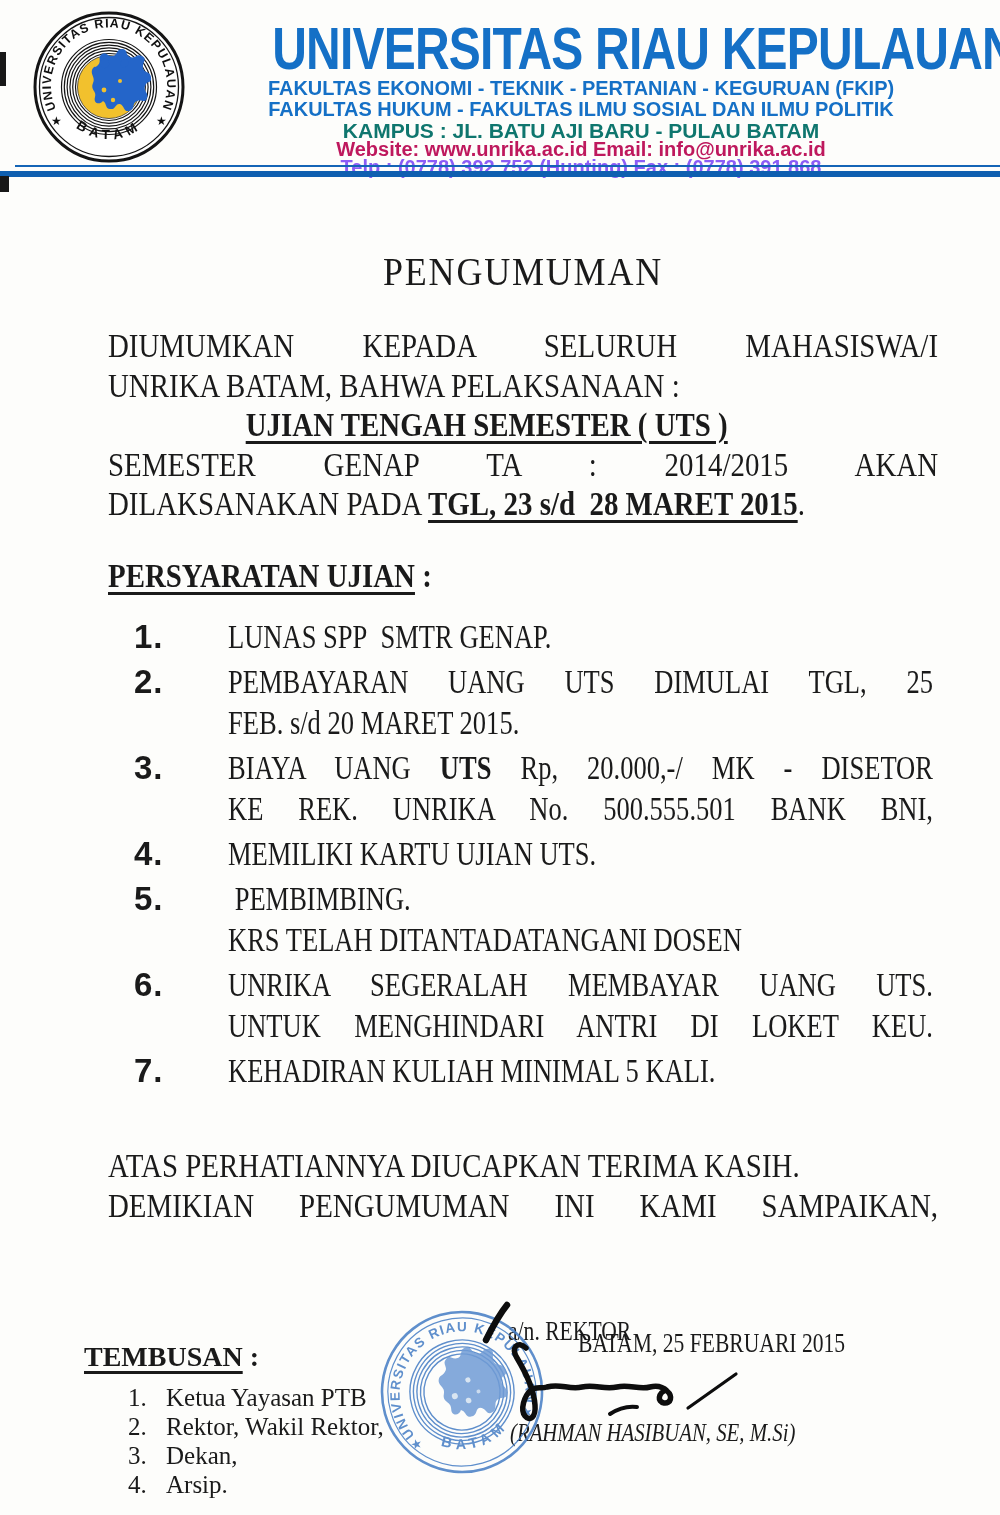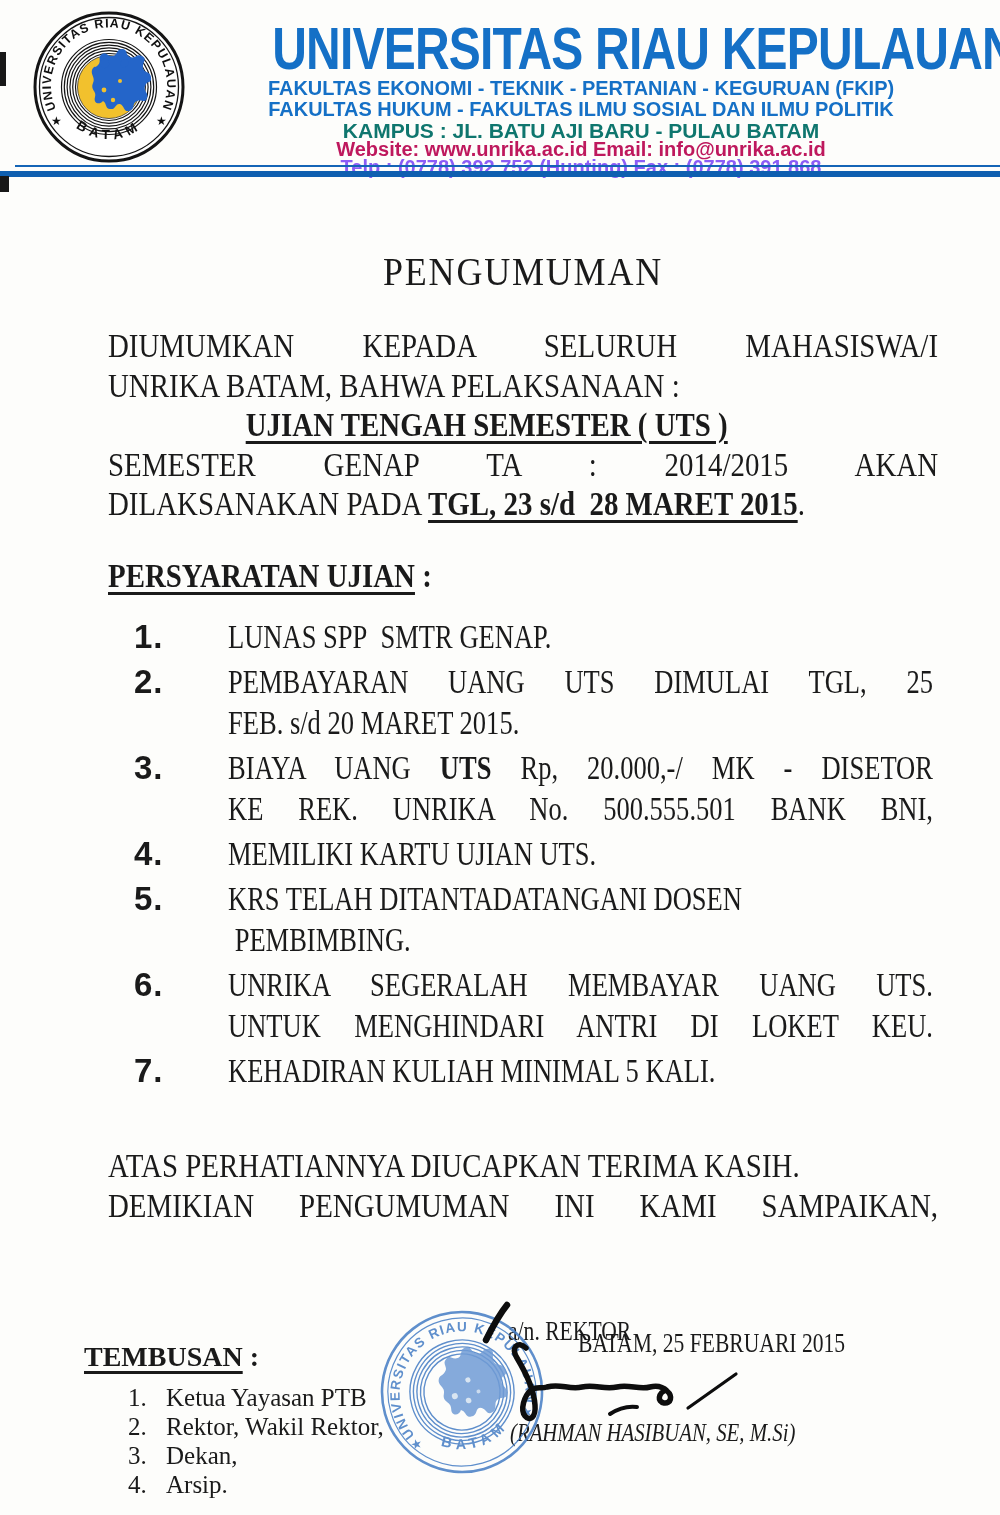--- a/index.html
+++ b/index.html
@@ -176,24 +176,24 @@
           <div class="lline">
               <div class="c78">MEMILIKI KARTU UJIAN UTS.</div>
             </div>
         </div>
       </div>
 
       <div class="item">
         <div class="num">5.</div>
         <div class="txt">
           <div class="lline">
+              <div class="c78">&nbsp;PEMBIMBING.</div>
+            </div>
+          <div class="lline">
               <div class="c78">KRS TELAH DITANTADATANGANI DOSEN</div>
-            </div>
-          <div class="lline">
-              <div class="c78">&nbsp;PEMBIMBING.</div>
             </div>
         </div>
       </div>
 
       <div class="item">
         <div class="num">6.</div>
         <div class="txt">
           <div class="lline">
               <div class="c78 jl">UNRIKA SEGERALAH MEMBAYAR UANG UTS.</div>
             </div>

